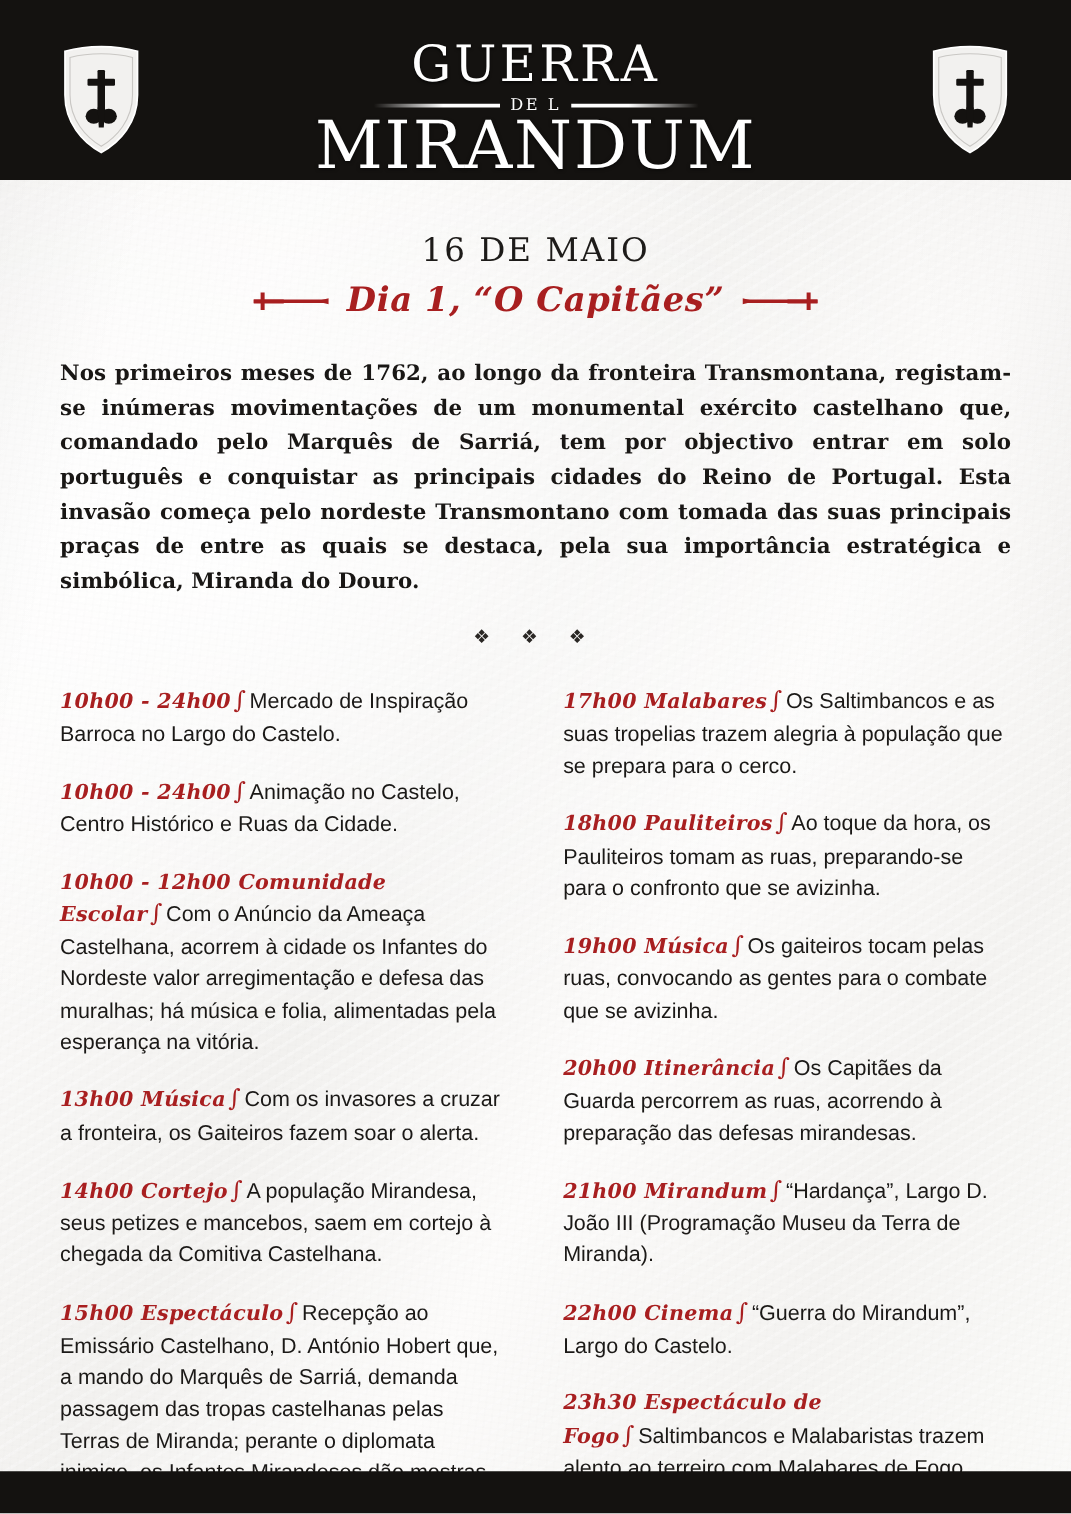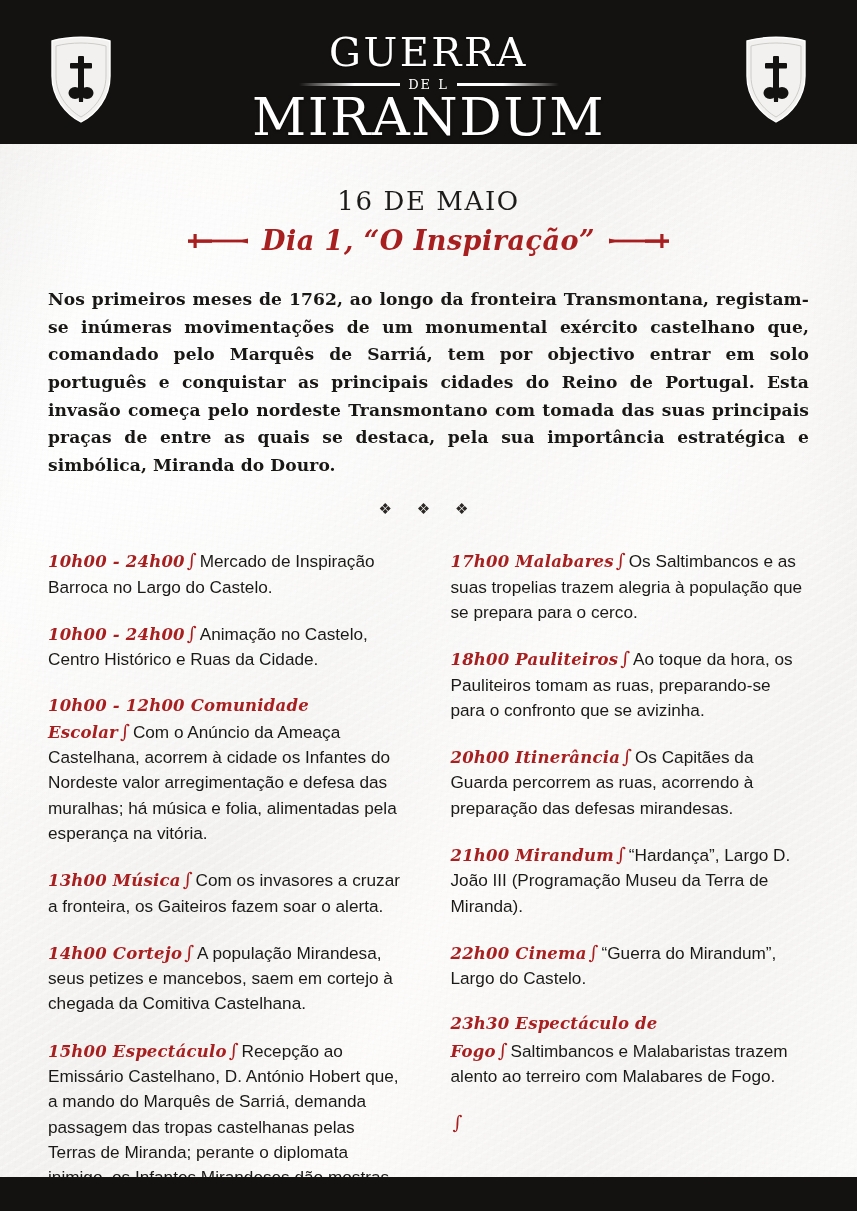--- a/index.html
+++ b/index.html
@@ -296,21 +296,21 @@
       <div class="date-title">16 DE MAIO</div>
 
       <div class="day-line">
         <svg class="cross-orn" width="62" height="20" viewBox="0 0 62 20">
           <rect x="2" y="8.6" width="58" height="2.8" fill="#a81f20"></rect>
           <rect x="2" y="8.6" width="24" height="3.2" fill="#a81f20"></rect>
           <rect x="7.5" y="3" width="3.2" height="14" fill="#a81f20"></rect>
           <path d="M52 10 L62 7.6 L62 12.4 Z" fill="#a81f20"></path>
         </svg>
 
-        <span class="day-title">Dia 1, “O Inspiração”</span>
+        <span class="day-title">Dia 1, “O Capitães”</span>
 
         <svg class="cross-orn" width="62" height="20" viewBox="0 0 62 20">
           <rect x="2" y="8.6" width="58" height="2.8" fill="#a81f20"></rect>
           <rect x="36" y="8.6" width="24" height="3.2" fill="#a81f20"></rect>
           <rect x="51.3" y="3" width="3.2" height="14" fill="#a81f20"></rect>
           <path d="M10 10 L0 7.6 L0 12.4 Z" fill="#a81f20"></path>
         </svg>
       </div>
     </div>
 
@@ -340,20 +340,23 @@
           </div>
         </div>
       <div class="col" id="col-right">
           <div class="event">
             <div class="event-body"><span class="event-time">17h00 Malabares</span><span class="event-sep">∫</span><span class="event-text">Os Saltimbancos e as suas tropelias trazem alegria à população que se prepara para o cerco.</span></div>
           </div>
           <div class="event">
             <div class="event-body"><span class="event-time">18h00 Pauliteiros</span><span class="event-sep">∫</span><span class="event-text">Ao toque da hora, os Pauliteiros tomam as ruas, preparando-se para o confronto que se avizinha.</span></div>
           </div>
           <div class="event">
+            <div class="event-body"><span class="event-time">19h00 Música</span><span class="event-sep">∫</span><span class="event-text">Os gaiteiros tocam pelas ruas, convocando as gentes para o combate que se avizinha.</span></div>
+          </div>
+          <div class="event">
             <div class="event-body"><span class="event-time">20h00 Itinerância</span><span class="event-sep">∫</span><span class="event-text">Os Capitães da Guarda percorrem as ruas, acorrendo à preparação das defesas mirandesas.</span></div>
           </div>
           <div class="event">
             <div class="event-body"><span class="event-time">21h00 Mirandum</span><span class="event-sep">∫</span><span class="event-text">“Hardança”, Largo D. João III (Programação Museu da Terra de Miranda).</span></div>
           </div>
           <div class="event">
             <div class="event-body"><span class="event-time">22h00 Cinema</span><span class="event-sep">∫</span><span class="event-text">“Guerra do Mirandum”, Largo do Castelo.</span></div>
           </div>
           <div class="event">
             <div class="event-body"><span class="event-time">23h30 Espectáculo de Fogo</span><span class="event-sep">∫</span><span class="event-text">Saltimbancos e Malabaristas trazem alento ao terreiro com Malabares de Fogo.</span></div>

